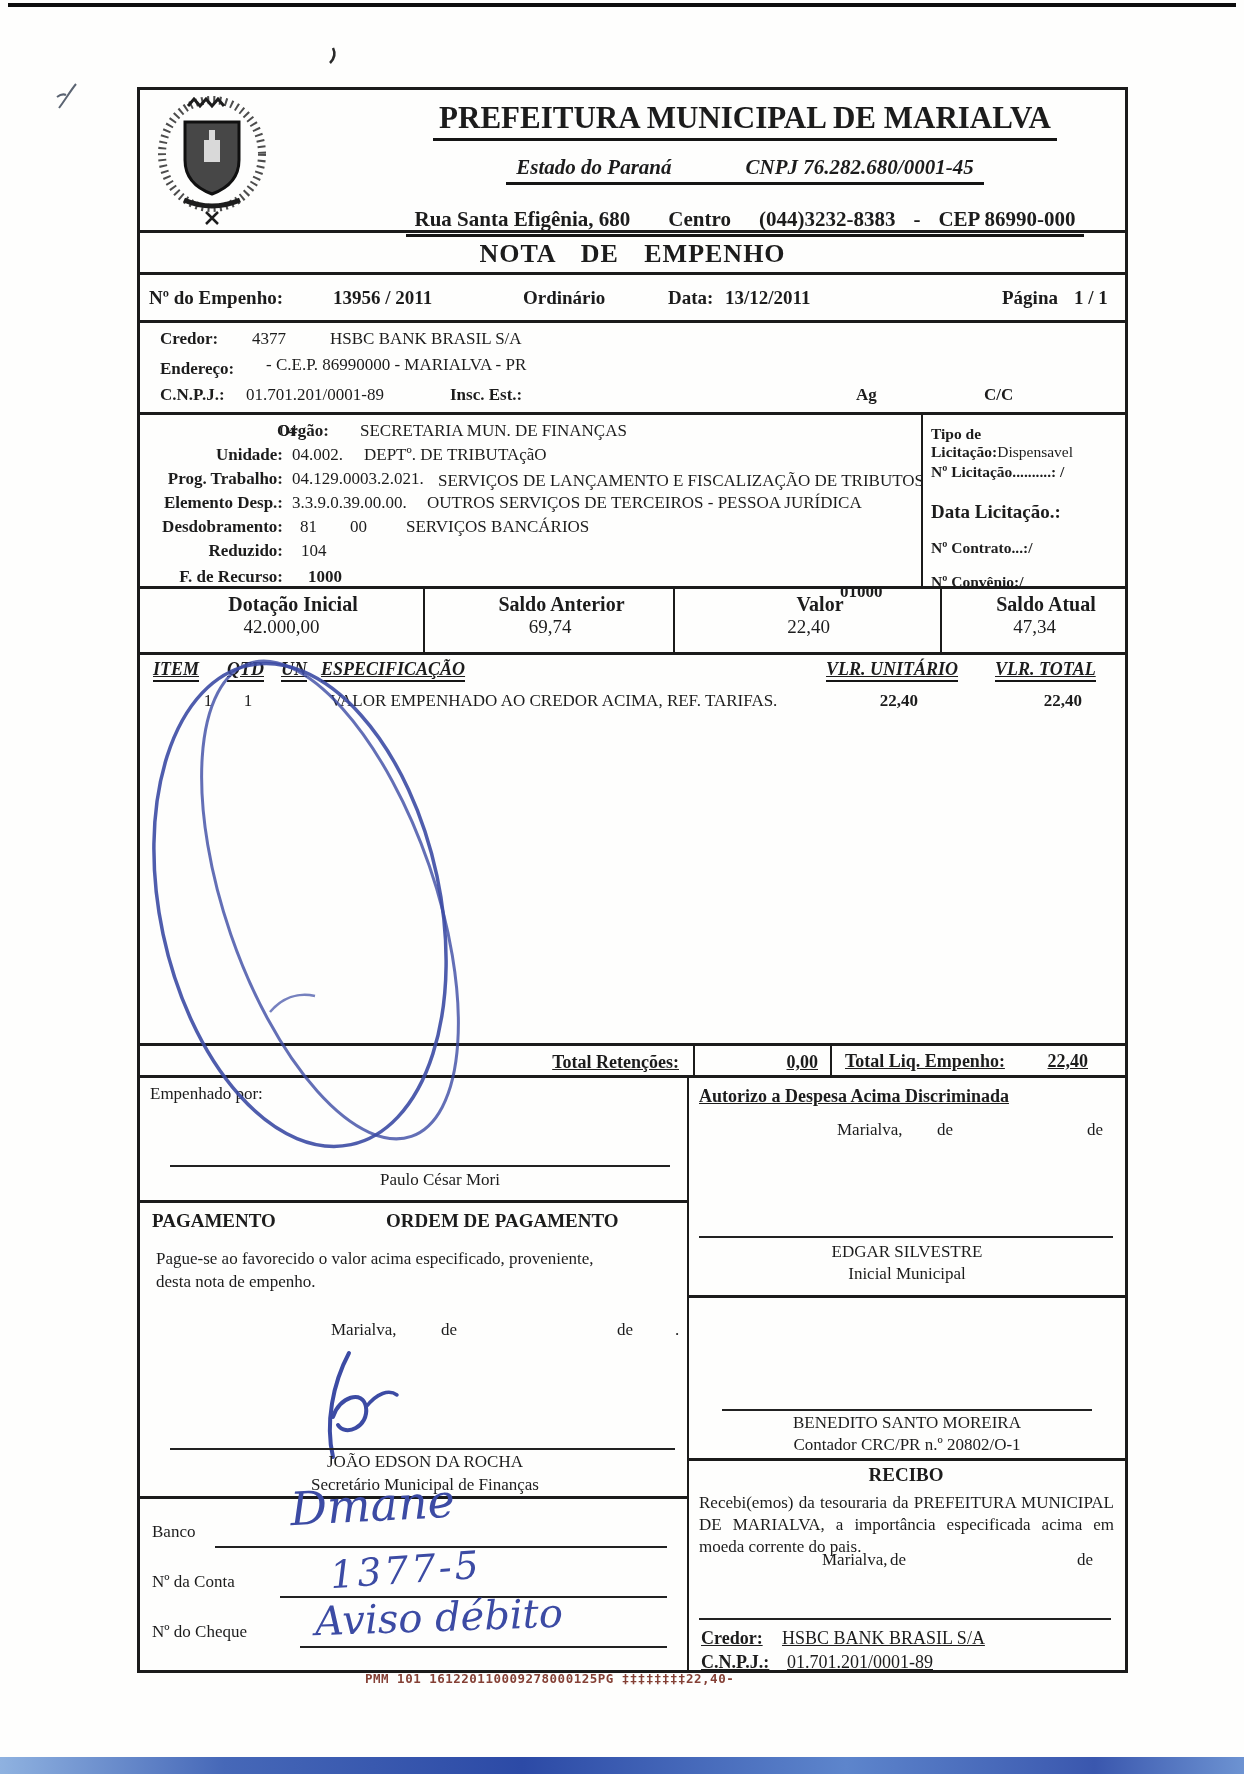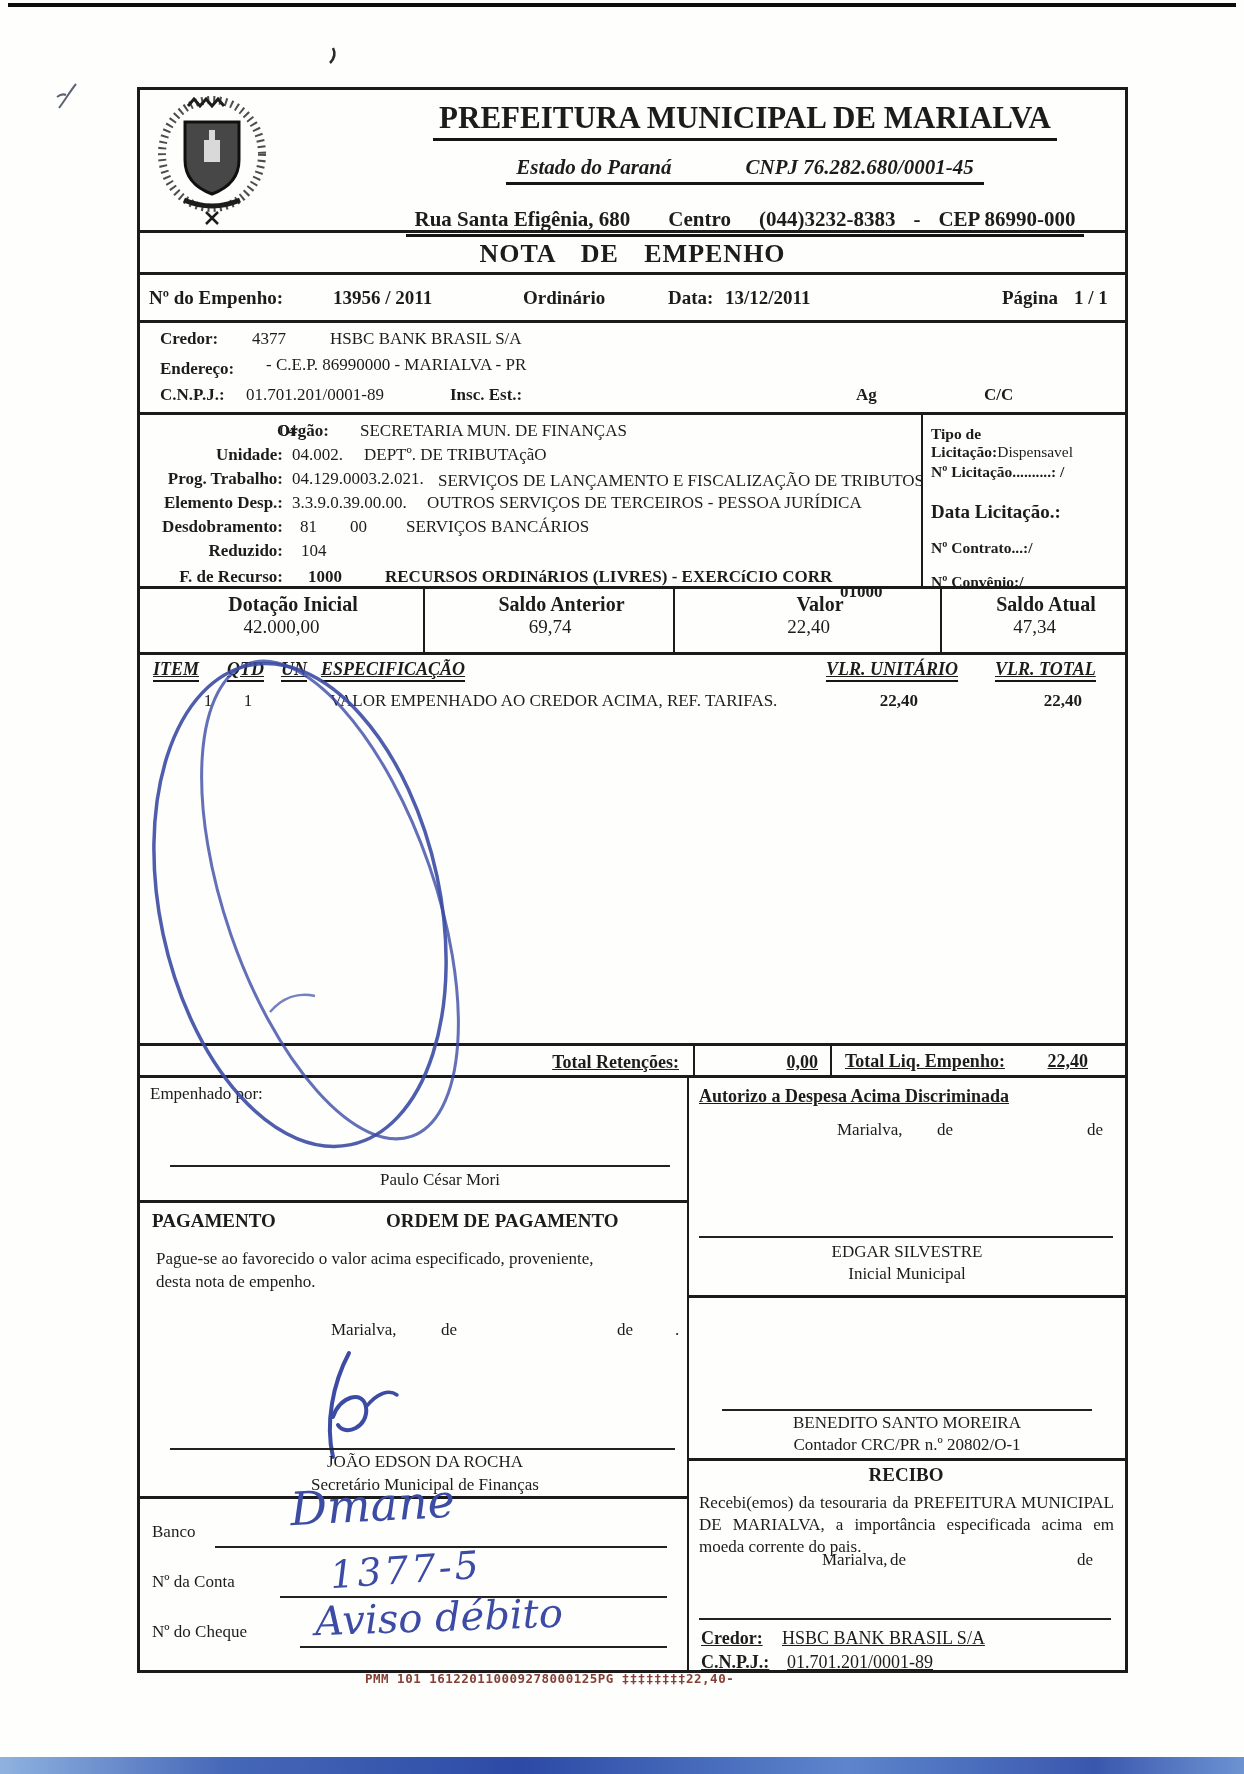--- a/index.html
+++ b/index.html
@@ -120,21 +120,20 @@
       <span class="abs b t17 rt" style="left:0;top:102px;width:143px;">Desdobramento:</span>
       <span class="abs t17" style="left:160px;top:102px;">81</span>
       <span class="abs t17" style="left:210px;top:102px;">00</span>
       <span class="abs t17" style="left:266px;top:102px;">SERVIÇOS BANCÁRIOS</span>
 
       <span class="abs b t17 rt" style="left:0;top:126px;width:143px;">Reduzido:</span>
       <span class="abs t17" style="left:161px;top:126px;">104</span>
 
       <span class="abs b t17 rt" style="left:0;top:152px;width:143px;">F. de Recurso:</span>
       <span class="abs b t17" style="left:168px;top:152px;">1000</span>
-      <span class="abs b t17" style="left:245px;top:152px;">RECURSOS ORDINáRIOS (LIVRES) - EXERCíCIO CORR</span>
       <span class="abs b t17" style="left:700px;top:167px;">01000</span>
 
       <div class="abs" style="left:781px;top:0;width:204px;height:174px;border-left:2.5px solid #1b1b1b;">
         <div class="abs" style="left:8px;top:10px;font-size:15.5px;">
           <span class="b">Tipo de Licitação:</span><span>Dispensavel</span>
         </div>
         <span class="abs b" style="left:8px;top:48px;font-size:15.5px;">Nº Licitação..........: /</span>
         <span class="abs b" style="left:8px;top:86px;font-size:19px;">Data Licitação.:</span>
         <span class="abs b" style="left:8px;top:124px;font-size:15.5px;">Nº Contrato...:/</span>
         <span class="abs b" style="left:8px;top:158px;font-size:15.5px;">Nº Convênio:/</span>

